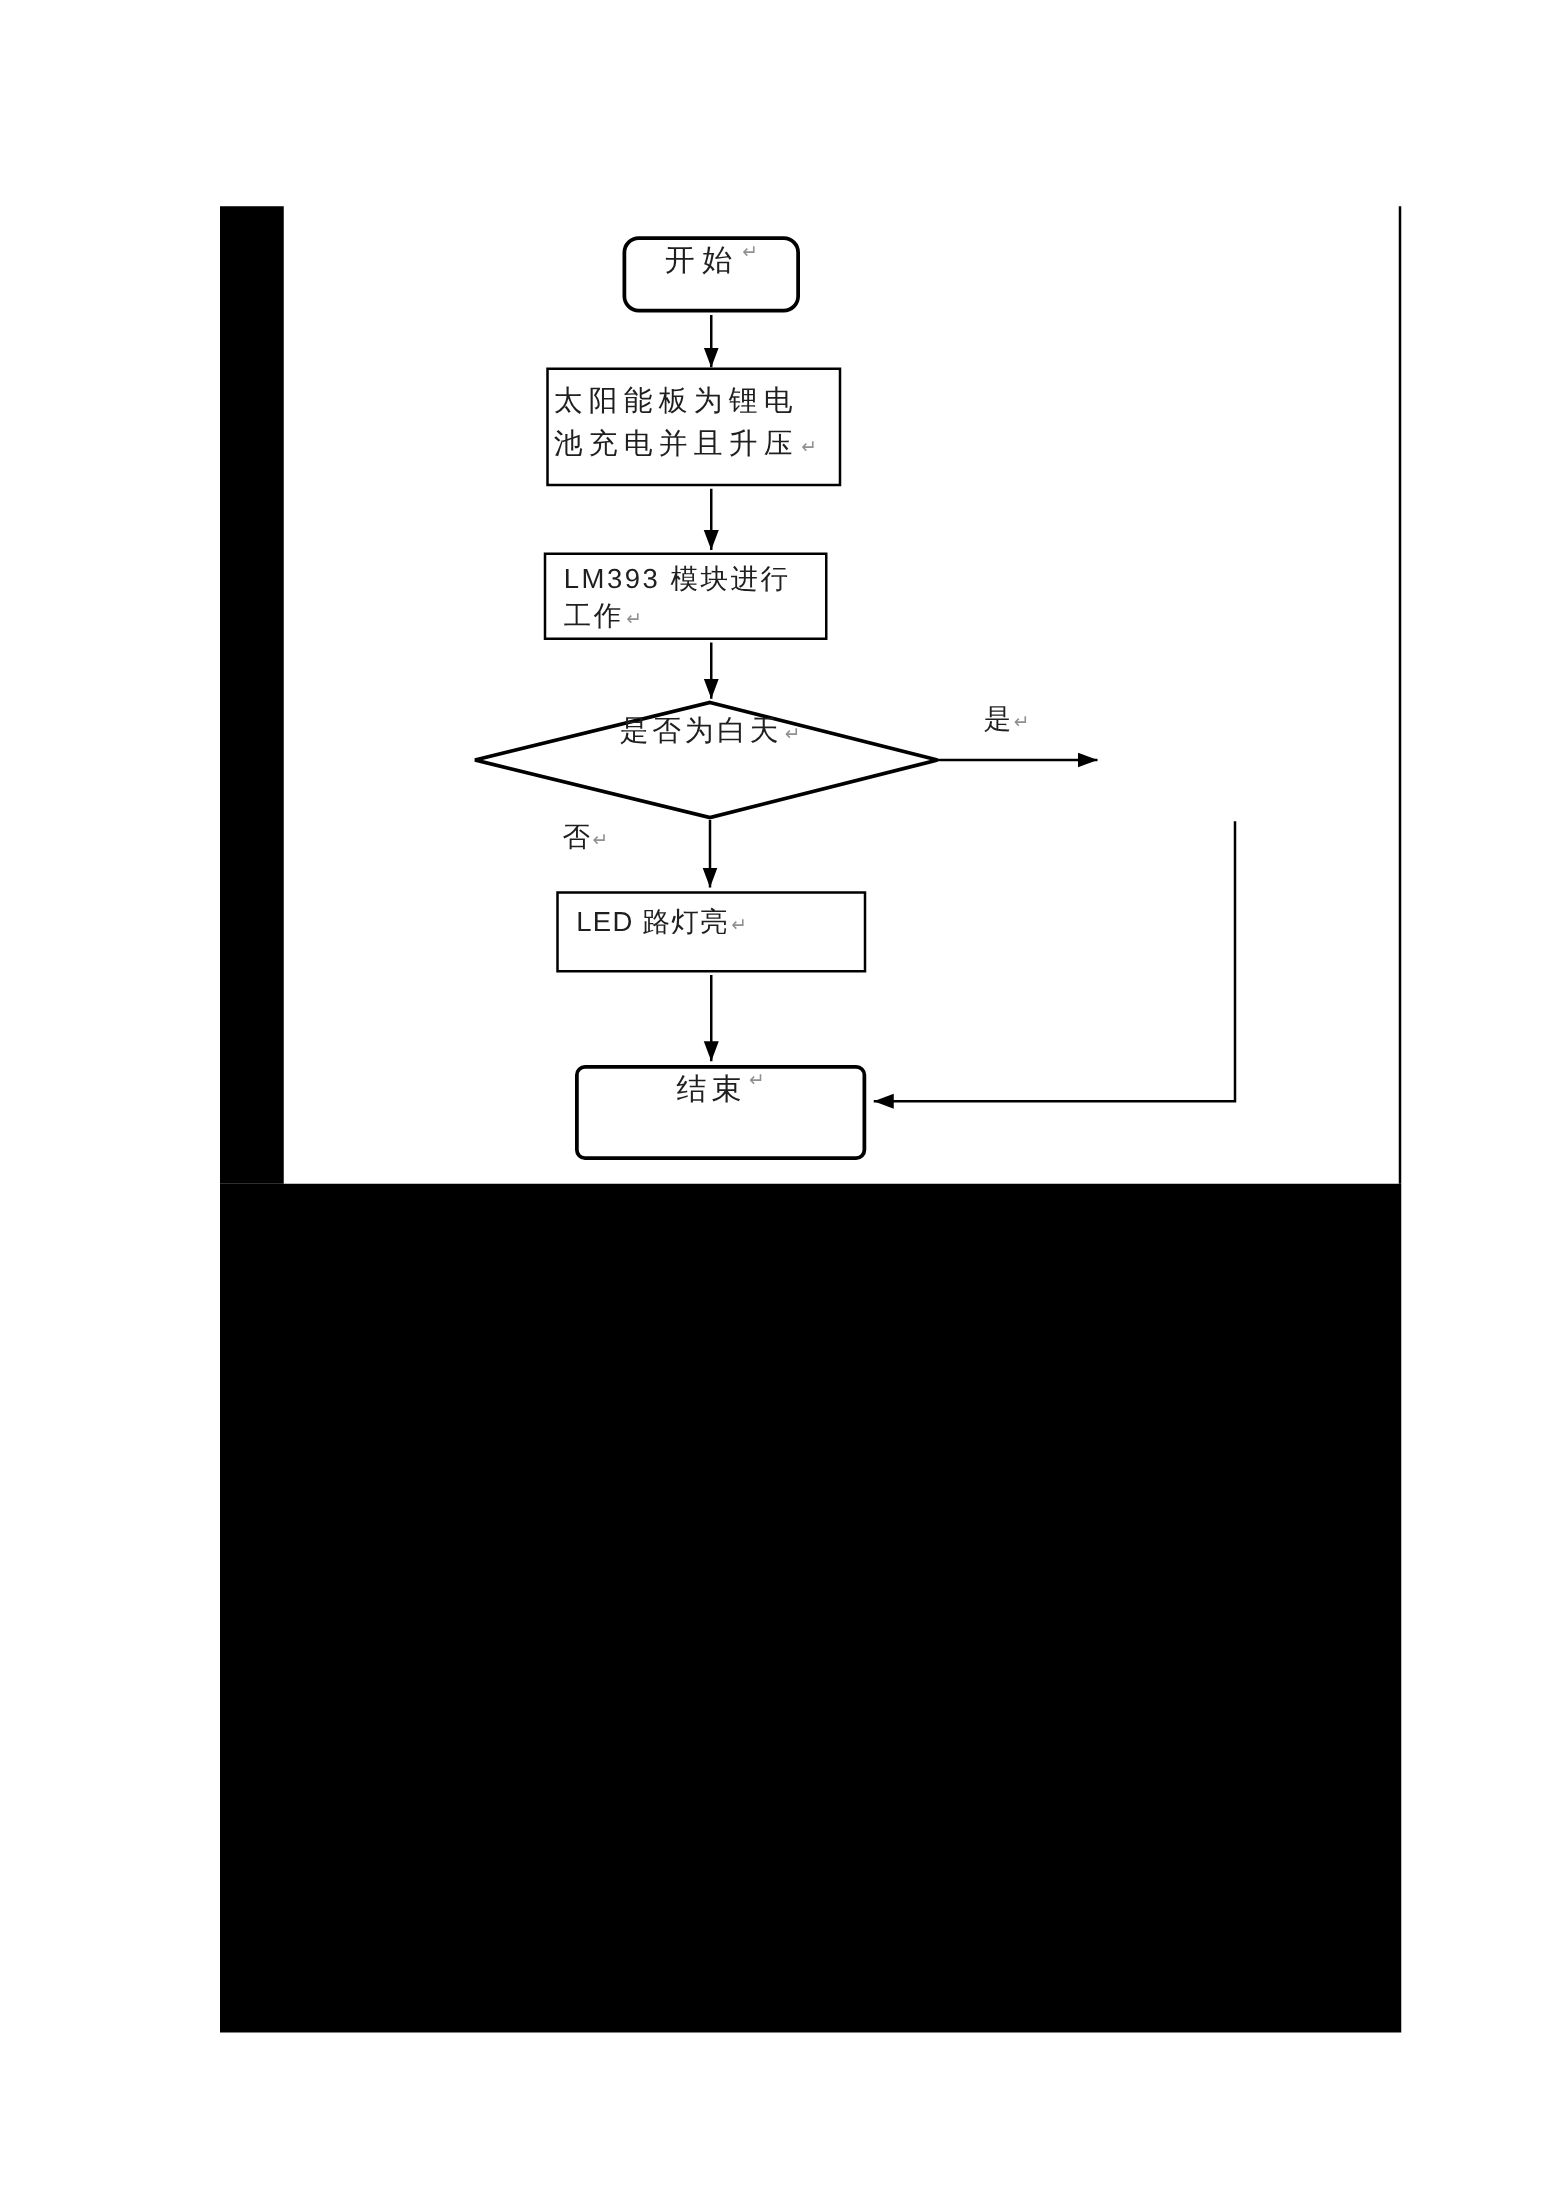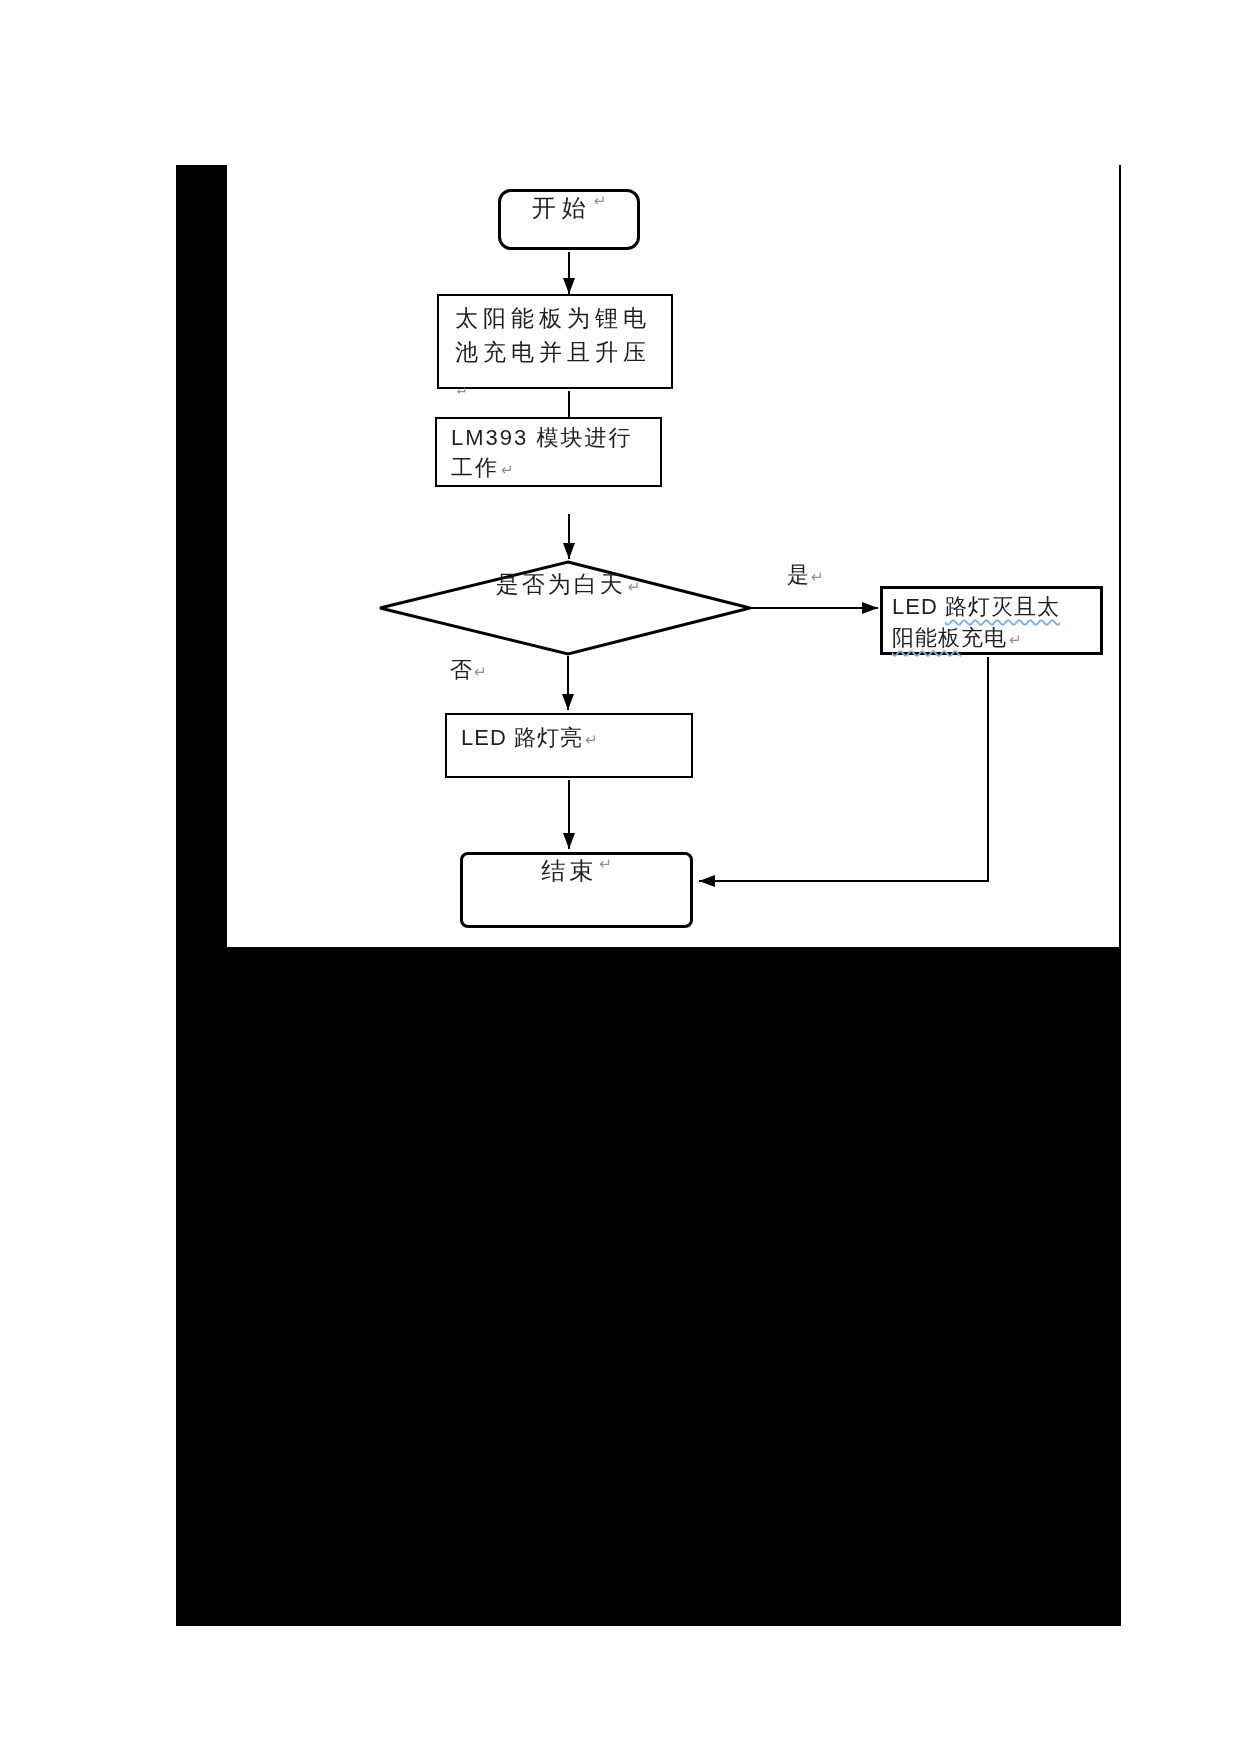--- a/index.html
+++ b/index.html
@@ -11,22 +11,22 @@
   .bar-left{position:absolute;left:176px;top:165px;width:51px;height:782px;background:#000;}
   .block-bottom{position:absolute;left:176px;top:947px;width:945px;height:679px;background:#000;}
   .border-right{position:absolute;left:1119px;top:165px;width:2px;height:782px;background:#000;}
   
   .wires{position:absolute;left:0;top:0;width:1240px;height:1754px;}
   
   .node{position:absolute;background:#fff;box-sizing:border-box;}
   .terminator{border:3px solid #000;border-radius:13px;display:flex;align-items:flex-start;justify-content:center;}
   .proc{border:2px solid #000;}
   .start{left:498px;top:189px;width:142px;height:61px;font-size:24px;letter-spacing:6px;}
-  .solar{left:437px;top:294px;width:236px;height:95px;font-size:23px;line-height:34px;letter-spacing:5px;padding:7px 16px;font-family:Liberation Mono, monospace;}
-  .lm393{left:435px;top:417px;width:227px;height:70px;font-size:22px;line-height:30px;letter-spacing:2px;padding:4px 14px;}
+  .solar{left:437px;top:294px;width:236px;height:95px;font-size:23px;line-height:34px;letter-spacing:5px;padding:7px 4px;}
+  .lm393{left:435px;top:442px;width:227px;height:70px;font-size:22px;line-height:30px;letter-spacing:2px;padding:4px 14px;}
   .ledoff{left:880px;top:586px;width:223px;height:69px;border-width:3px;font-size:22px;line-height:31px;letter-spacing:1px;padding:2px 9px;}
   .ledon{left:445px;top:713px;width:248px;height:65px;font-size:22px;letter-spacing:1px;padding:8px 14px;}
   .end{left:460px;top:852px;width:233px;height:76px;font-size:24px;letter-spacing:4px;border-radius:8px;}
   .decision-label{position:absolute;left:440px;top:569px;width:256px;text-align:center;font-size:23px;letter-spacing:3px;}
   .edge-label{position:absolute;font-size:22px;}
   .lbl-yes{left:787px;top:560px;}
   .lbl-no{left:450px;top:655px;}
   .pmark{color:#909090;font-size:15px;letter-spacing:0;padding-left:2px;}
   .squig{
     text-decoration-line:underline;text-decoration-style:wavy;
@@ -79,24 +79,20 @@
   </div>
 
   <div class="edge-label lbl-yes">
     <span>是</span><span class="pmark">↵</span>
   </div>
 
   <div class="edge-label lbl-no">
     <span>否</span><span class="pmark">↵</span>
   </div>
 
-  <div class="node proc ledoff">
-    <div><span>LED </span><span class="squig">路灯灭且太</span></div>
-    <div><span class="squig">阳能板</span><span>充电</span><span class="pmark">↵</span></div>
-  </div>
 
   <div class="node proc ledon">
     <span>LED 路灯亮</span><span class="pmark">↵</span>
   </div>
 
   <div class="node terminator end">
     <span>结束</span>
       <span class="pmark">↵</span>
   </div>
 

